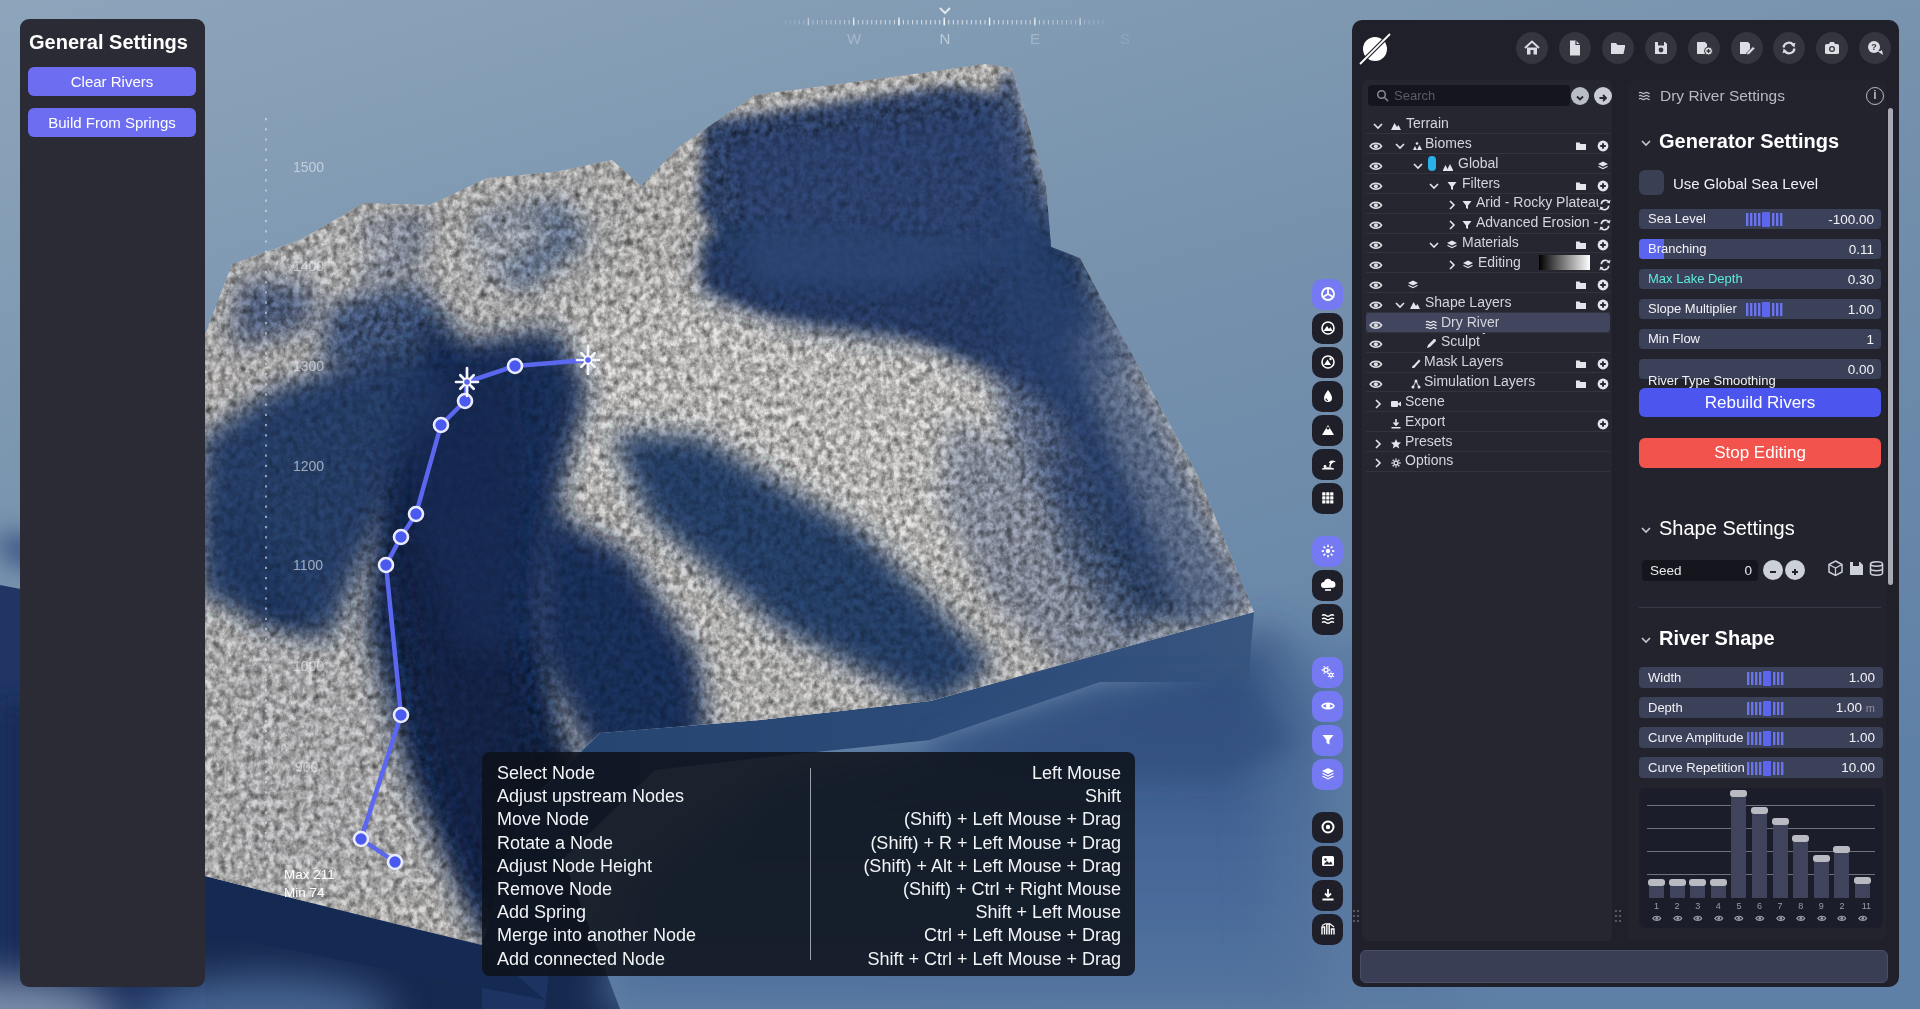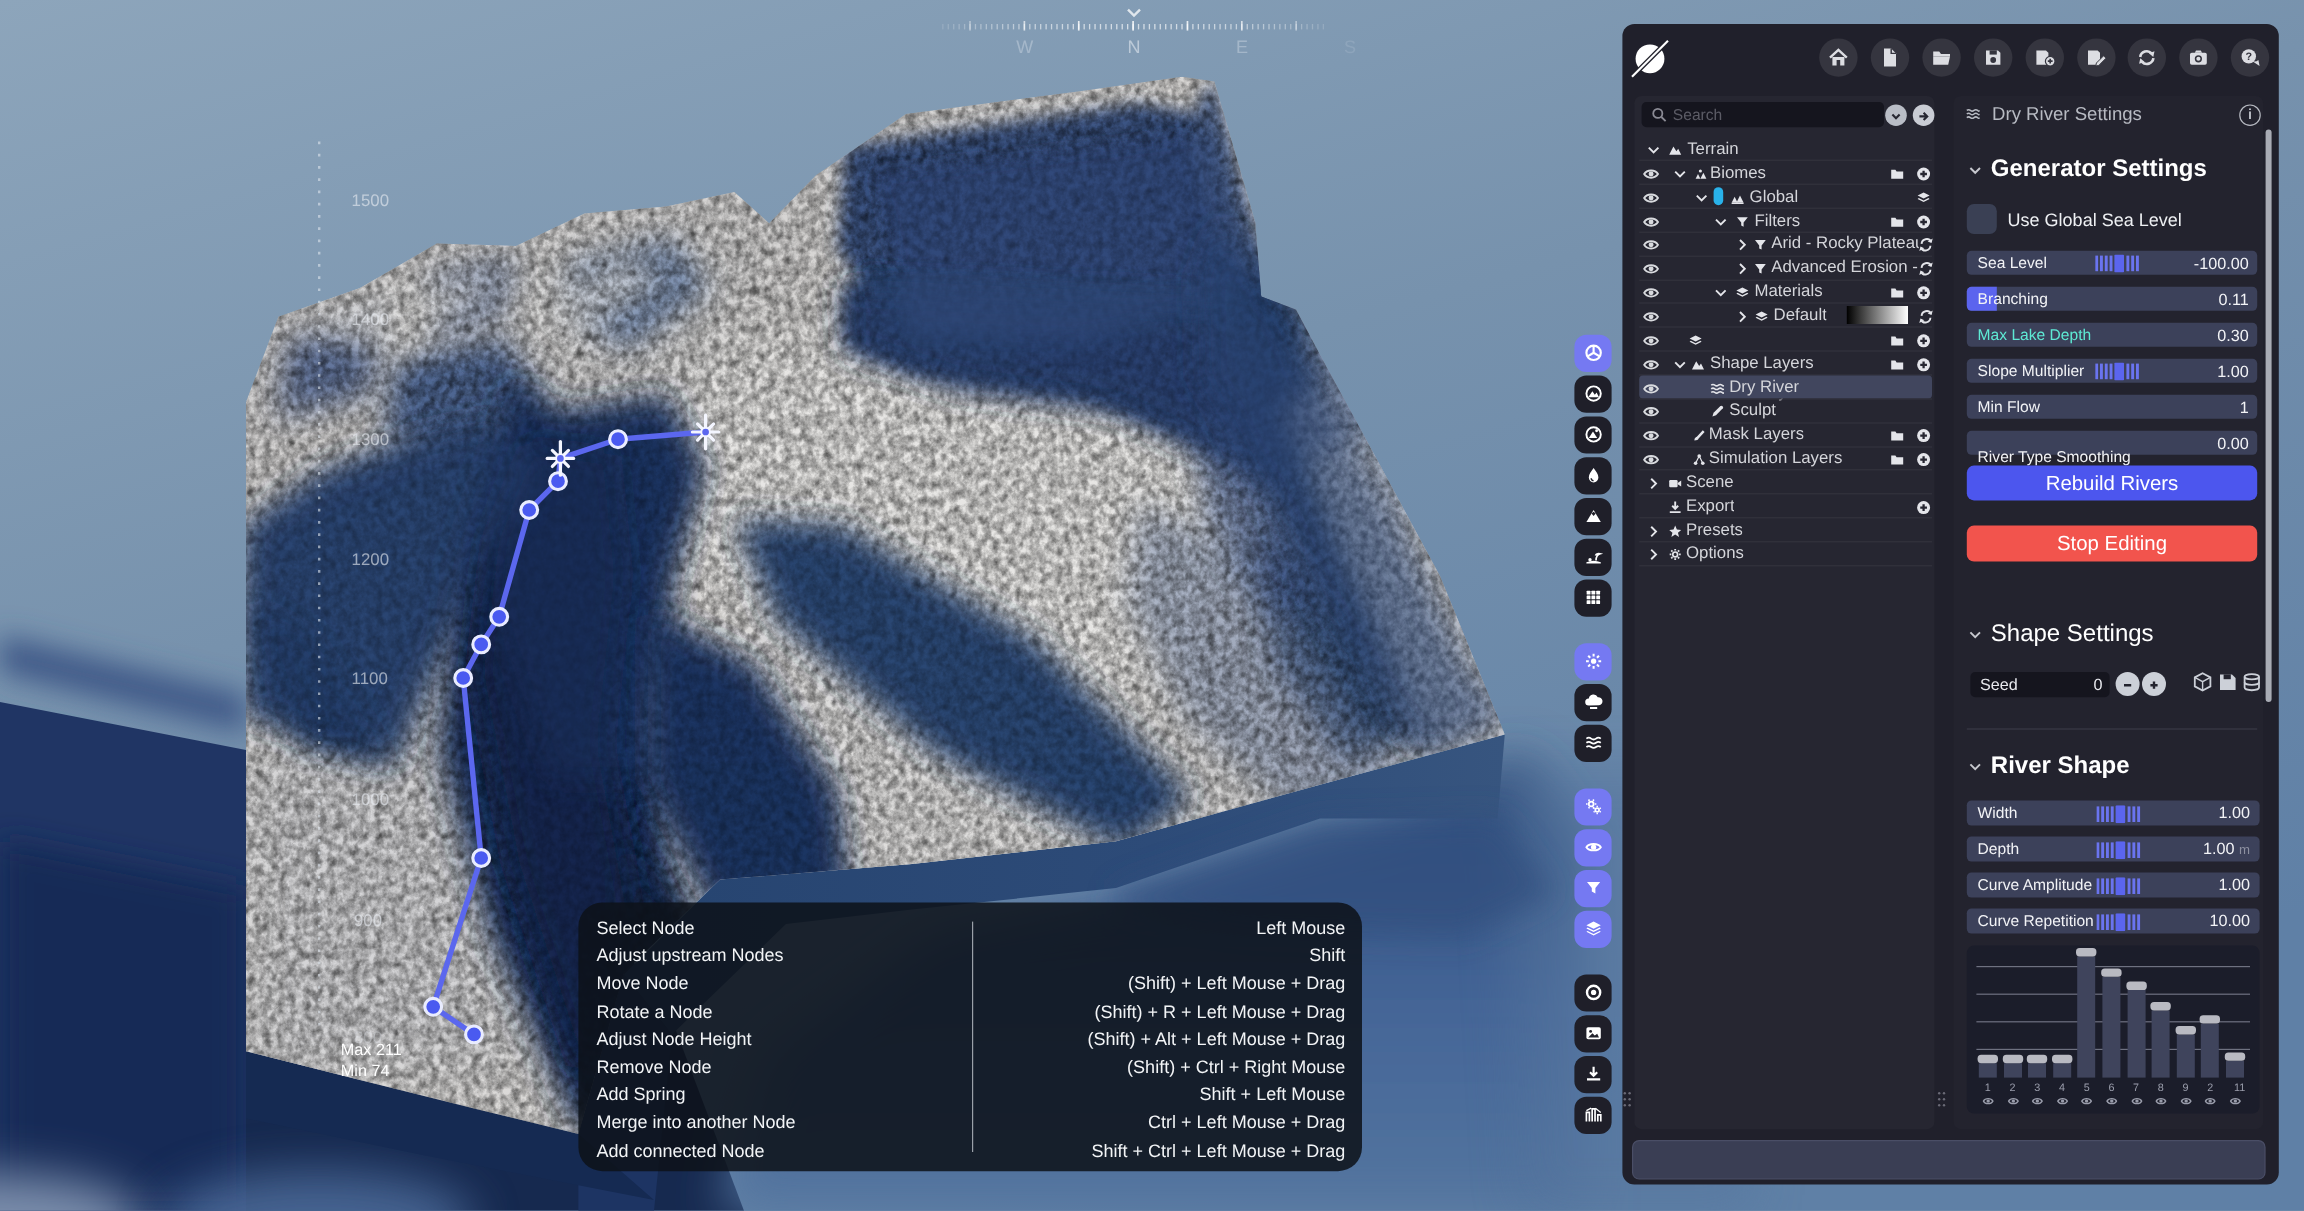--- a/index.html
+++ b/index.html
@@ -274,22 +274,27 @@
         <rect x="807.65" y="17.5" width="1.4" height="8" fill="#fff" opacity="0.39"></rect>
         <rect x="852.9499999999999" y="17.5" width="1.4" height="8" fill="#fff" opacity="0.66"></rect>
         <rect x="898.2499999999999" y="17.5" width="1.4" height="8" fill="#fff" opacity="0.81"></rect>
         <rect x="943.5499999999998" y="17.5" width="1.4" height="8" fill="#fff" opacity="0.85"></rect>
         <rect x="988.8499999999998" y="17.5" width="1.4" height="8" fill="#fff" opacity="0.81"></rect>
         <rect x="1034.1499999999999" y="17.5" width="1.4" height="8" fill="#fff" opacity="0.67"></rect>
         <rect x="1079.4499999999998" y="17.5" width="1.4" height="8" fill="#fff" opacity="0.40"></rect>
       </g>
 </svg>
 
-
-<div style="position:absolute; left:482px; top:752px; width:653px; height:224px; background:rgba(13,18,24,0.86); border-radius:20px; color:#f2f4f6; font-size:15px;">
+<div class="panel" style="left:20px; top:19px; width:185px; height:968px; background:#2b2b35;">
+  <div style="color:#fff; font-size:20px; font-weight:700; padding:12px 0 0 9px;">General Settings</div>
+  <div style="position:absolute; left:8px; top:48px; width:168px; height:29px; background:#6d6df2; border-radius:6px; color:#fff; font-size:15px; text-align:center; line-height:29px;">Clear Rivers</div>
+  <div style="position:absolute; left:8px; top:89px; width:168px; height:29px; background:#6d6df2; border-radius:6px; color:#fff; font-size:15px; text-align:center; line-height:29px;">Build From Springs</div>
+</div>
+
+<div style="position:absolute; left:482px; top:752px; width:653px; height:224px; background:rgba(13,18,24,0.86); border-radius:8px; color:#f2f4f6; font-size:18px;">
   <div style="position:absolute; left:328px; top:16px; width:1px; height:192px; background:#9aa0a8;"></div>
   <div style="position:absolute; left:15px; top:10px; line-height:23.2px;">
     Select Node<br>Adjust upstream Nodes<br>Move Node<br>Rotate a Node<br>Adjust Node Height<br>Remove Node<br>Add Spring<br>Merge into another Node<br>Add connected Node
   </div>
   <div style="position:absolute; right:14px; top:10px; line-height:23.2px; text-align:right;">
     Left Mouse<br>Shift<br>(Shift) + Left Mouse + Drag<br>(Shift) + R + Left Mouse + Drag<br>(Shift) + Alt + Left Mouse + Drag<br>(Shift) + Ctrl + Right Mouse<br>Shift + Left Mouse<br>Ctrl + Left Mouse + Drag<br>Shift + Ctrl + Left Mouse + Drag
   </div>
 </div>
 
 <div id="toolbar">
@@ -677,21 +682,21 @@
             <path d="M1,6 C3,2.5 9,2.5 11,6 C9,9.5 3,9.5 1,6 Z" fill="none" stroke="#d8dade" stroke-width="1.4"></path>
             <circle cx="6" cy="6" r="1.8" fill="#d8dade"></circle>
           </svg></div>
         <div style="position:absolute;left:84px;top:4px;"><svg width="12" height="12" viewBox="0 0 12 12" xmlns="http://www.w3.org/2000/svg">
             <path d="M4,2 L8,6 L4,10" fill="none" stroke="#e4e5ea" stroke-width="1.6"></path>
           </svg></div>
         <div style="position:absolute;left:100px;top:4px;"><svg width="12" height="12" viewBox="0 0 12 12" xmlns="http://www.w3.org/2000/svg">
             <path d="M6,1.5 L11,4 L6,6.5 L1,4 Z" fill="#e4e5ea"></path>
             <path d="M2,6 L6,8 L10,6 L11,6.8 L6,9.3 L1,6.8 Z" fill="#e4e5ea"></path>
           </svg></div>
-        <div style="position:absolute;left:116px;top:1px;color:#d4d5da;font-size:14px;white-space:nowrap;max-width:121px;overflow:hidden;">Default</div>
+        <div style="position:absolute;left:116px;top:1px;color:#d4d5da;font-size:14px;white-space:nowrap;max-width:121px;overflow:hidden;">Editing</div>
         <div style="position:absolute;left:177px;top:2px;width:51px;height:15px;background:linear-gradient(90deg,#000,#fff);"></div>
         <div style="position:absolute;left:237px;top:4px;"><svg width="12" height="12" viewBox="0 0 12 12" xmlns="http://www.w3.org/2000/svg">
             <g fill="none" stroke="#e4e5ea" stroke-width="1.6">
               <path d="M10.3,3.4 A4.3,4.3 0 0 0 2.3,5.2"></path>
               <path d="M1.7,8.6 A4.3,4.3 0 0 0 9.7,6.8"></path>
             </g>
             <path d="M11.6,0.8 L10.6,4.6 L7.4,3.2 Z" fill="#e4e5ea"></path>
             <path d="M0.4,11.2 L1.4,7.4 L4.6,8.8 Z" fill="#e4e5ea"></path>
           </svg></div>
       </div>

